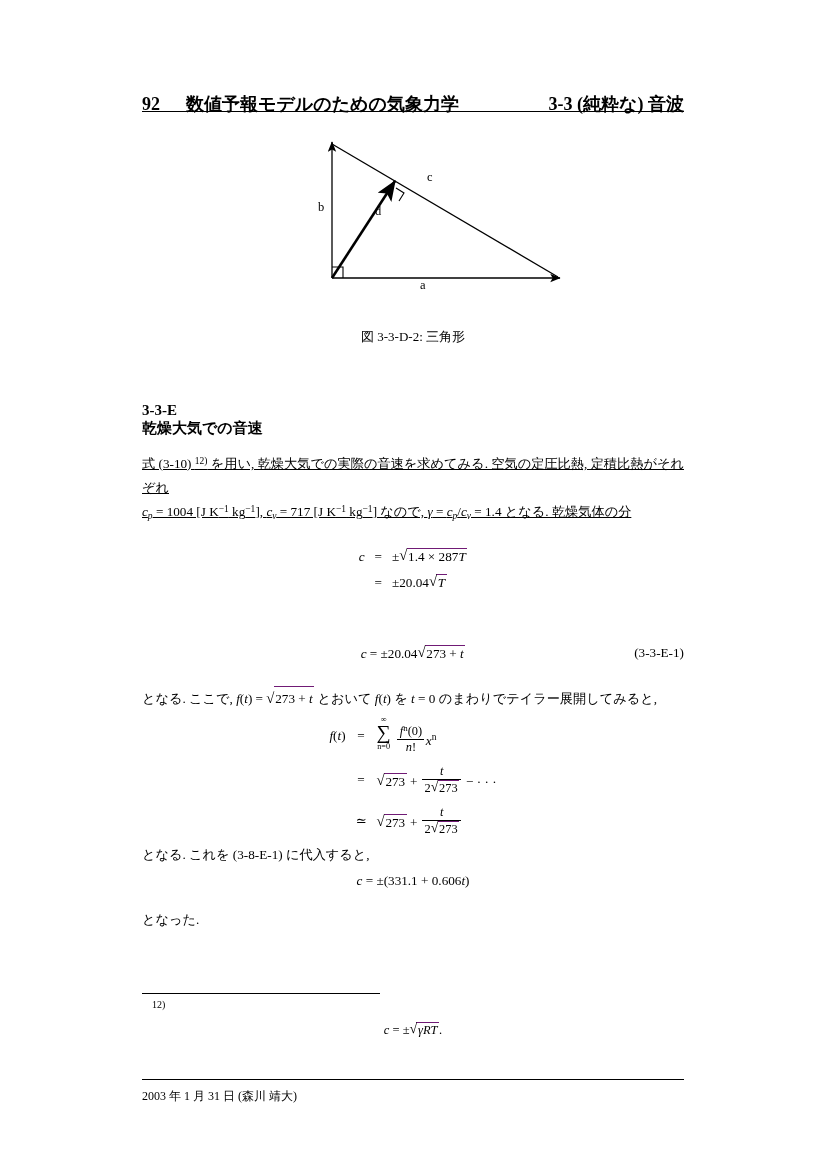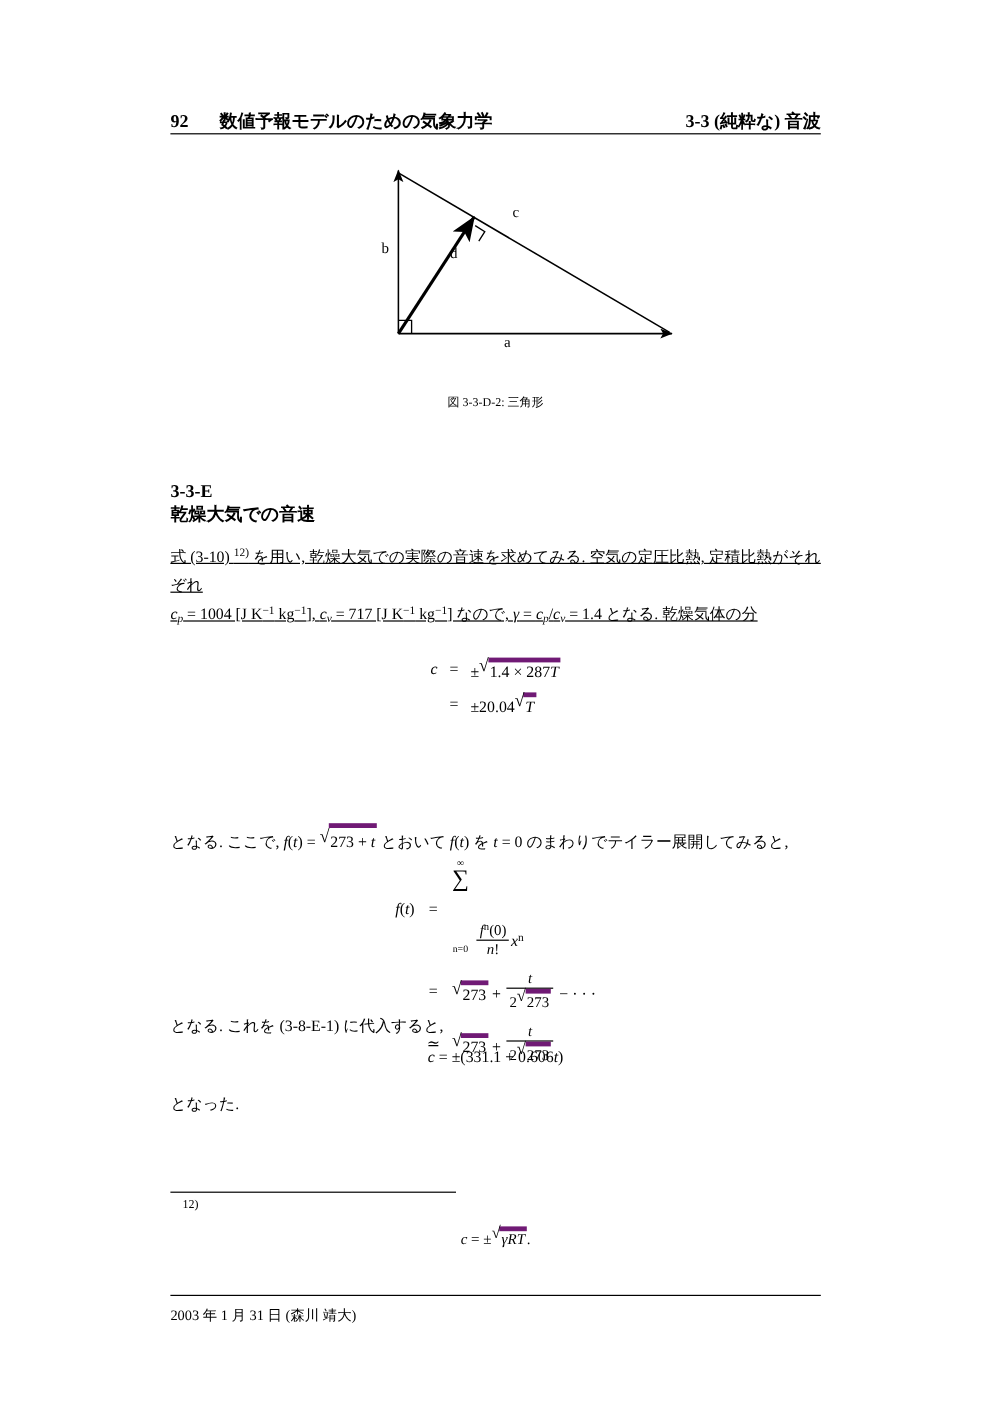--- a/index.html
+++ b/index.html
@@ -23,21 +23,21 @@
   }
   
   .header {
     position: absolute;
     left: 142px;
     top: 92px;
     width: 542px;
     display: flex;
     align-items: baseline;
     justify-content: space-between;
-    font-size: 15px;
+    font-size: 18px;
     font-weight: bold;
     font-family: "Liberation Serif", "DejaVu Serif", serif;
   }
   .header-left {
     display: flex;
     align-items: baseline;
   }
   .header-pageno {
     margin-right: 26px;
   }
@@ -57,21 +57,21 @@
     width: 542px;
     height: 190px;
   }
   .figure svg { display: block; }
   .figcaption {
     position: absolute;
     left: 142px;
     top: 328px;
     width: 542px;
     text-align: center;
-    font-size: 10px;
+    font-size: 13px;
   }
   
   .section-head {
     position: absolute;
     left: 142px;
     top: 402px;
     width: 542px;
     font-size: 15px;
     font-weight: bold;
     display: flex;
@@ -121,21 +121,21 @@
   }
   .sqrt::before {
     content: "√";
     position: absolute;
     left: 0;
     top: -0.07em;
     font-size: 1.12em;
   }
   .sqrt > .rad {
     display: inline-block;
-    border-top: 4px solid #701a75;
+    border-top: 1px solid #701a75;
     padding: 0 0.12em;
   }
   .frac {
     display: inline-block;
     vertical-align: -0.52em;
     text-align: center;
     font-size: 0.94em;
     margin: 0 0.12em;
   }
   .frac > .num { display: block; padding: 0 0.18em; }
@@ -161,21 +161,20 @@
   .sumop .big { font-size: 1.5em; line-height: 0.9; }
   .sumop .top {
     display: block;
     font-size: 0.62em;
     line-height: 1;
   }
   .sumop .bot {
     display: block;
     font-size: 0.62em;
     line-height: 1;
-    margin-top: 45px;
   }
   
   .fn-rule {
     position: absolute;
     left: 142px;
     top: 993px;
     width: 238px;
     height: 1px;
     background: #000;
   }
@@ -276,20 +275,26 @@
       </div>
       <div class="al-l"></div>
       <div class="al-c mo">=</div>
       <div class="al-r">
         <span>±</span><span>20.04</span><span class="sqrt"><span class="rad mi">T</span></span>
       </div>
     </div>
   </div>
 
 
+  <div class="eqblock eq-1">
+    <div class="eq-center">
+      <span class="mi">c</span> = <span>±</span><span>20.04</span><span class="sqrt"><span class="rad">273 + <span class="mi">t</span></span></span>
+    </div>
+    <div class="eq-tag">(3-3-E-1)</div>
+  </div>
 
   <div class="para p3">
     となる. ここで, <span class="mi">f</span>(<span class="mi">t</span>) = <span class="sqrt"><span class="rad">273 + <span class="mi">t</span></span></span> とおいて <span class="mi">f</span>(<span class="mi">t</span>) を <span class="mi">t</span> = 0 のまわりでテイラー展開してみると,
   </div>
 
   <div class="eqblock eq-taylor">
     <div class="aligned">
       <div class="al-l"><span class="mi">f</span>(<span class="mi">t</span>)</div>
       <div class="al-c mo">=</div>
       <div class="al-r">

